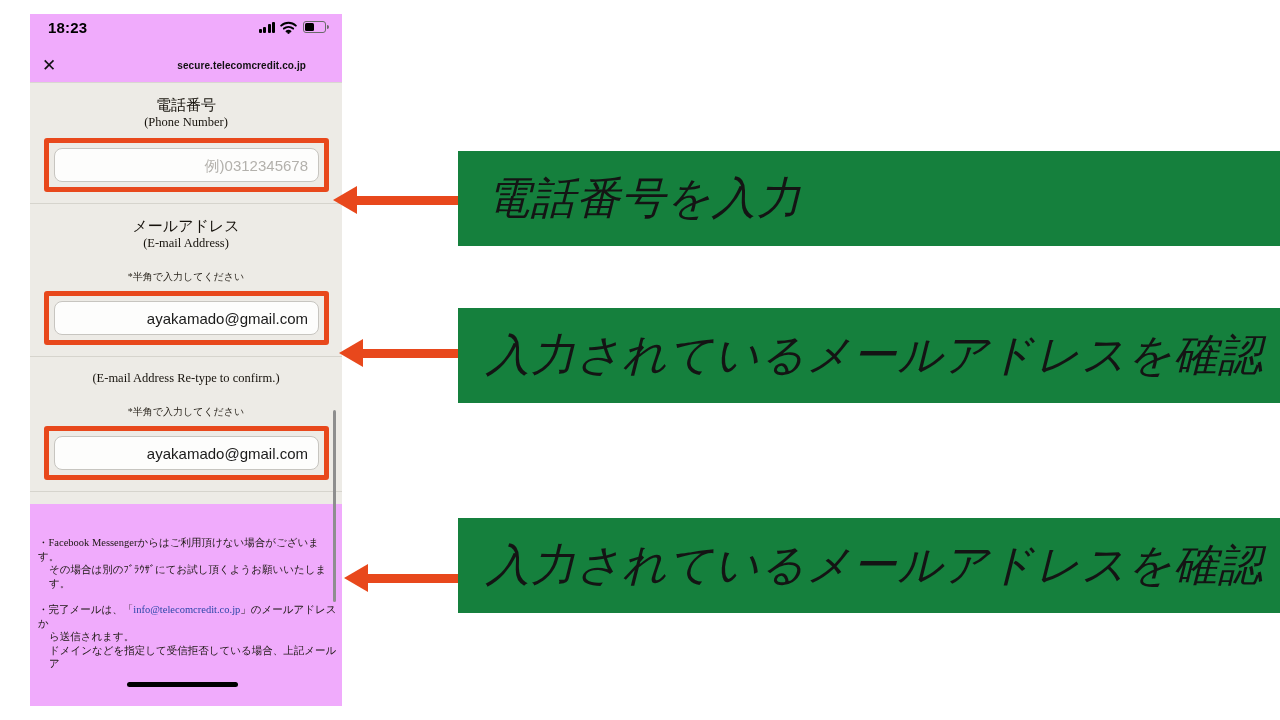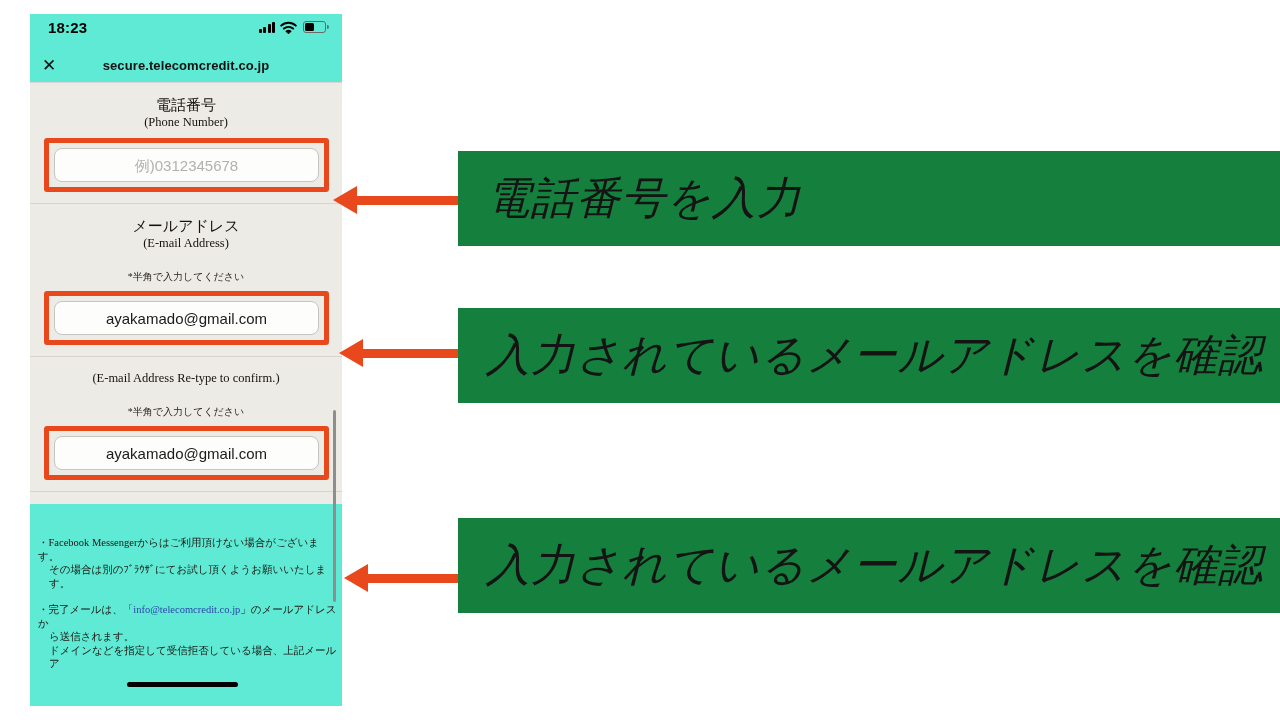--- a/index.html
+++ b/index.html
@@ -1,57 +1,57 @@
 <!DOCTYPE html>
 <html><head>
 <meta charset="utf-8">
 <style>
   * { margin:0; padding:0; box-sizing:border-box; }
   html,body { width:1280px; height:720px; background:#ffffff; overflow:hidden;
               font-family:"Liberation Sans", sans-serif; }
   .canvas { position:relative; width:1280px; height:720px; background:#ffffff; }
 
   
-  .phone { position:absolute; left:30px; top:14px; width:312px; height:692px; background:#5eead4; }
+  .phone { position:absolute; left:30px; top:14px; width:312px; height:692px; background:#f0abfc; }
 
   .status-bar { display:flex; justify-content:space-between; align-items:center;
                 height:26px; padding:0 16px 0 18px; }
   .status-time { font-size:15px; font-weight:bold; color:#000; letter-spacing:.2px; }
   .status-icons { display:flex; align-items:center; gap:5px; }
   .sig { display:flex; align-items:flex-end; gap:1.5px; height:11px; }
   .sig i { display:block; width:3px; background:#000; border-radius:1px; }
   .sig i:nth-child(1){height:4px;} .sig i:nth-child(2){height:6px;}
   .sig i:nth-child(3){height:8.5px;} .sig i:nth-child(4){height:11px;}
   .batt { position:relative; width:23px; height:11.5px; border:1px solid #6a6a6a;
           border-radius:3px; margin-left:1px; }
   .batt .fill { position:absolute; left:1px; top:1px; bottom:1px; width:9px;
                 background:#000; border-radius:1.5px; }
   .batt .cap { position:absolute; right:-3.5px; top:3px; width:2px; height:4px;
                background:#6a6a6a; border-radius:0 2px 2px 0; }
 
   .browser-bar { display:flex; align-items:center; height:34px; padding:0 12px; margin-top:8px; }
   .close-x { width:24px; font-size:17px; color:#111; cursor:pointer; }
-  .url { flex:1; text-align:center; font-size:13px; font-weight:bold; color:#111;
+  .url { flex:1; text-align:right; font-size:10px; font-weight:bold; color:#111;
          padding-right:24px; letter-spacing:.1px; }
 
   .form { background:#edebe6; border-top:1px solid #d9d7d1; width:312px; }
   .section { text-align:center; border-bottom:1px solid #d6d4cd; padding:13px 0 11px 0; }
   .section:last-child { border-bottom:none; }
   .sec-title { font-family:"Liberation Serif","DejaVu Serif",serif; font-size:15px;
                color:#16120c; line-height:18px; }
   .sec-sub { font-family:"Liberation Serif","DejaVu Serif",serif; font-size:12.5px;
              color:#16120c; line-height:16px; }
   .sec-notes { margin-top:19px; }
   .sec-note { font-family:"Liberation Serif","DejaVu Serif",serif; font-size:10px;
               color:#2a251d; line-height:13px; }
   .redbox { margin:8px 13px 0 14px; border:5px solid #e8481c; border-radius:3px;
             padding:5px; background:transparent; }
   .redbox input { display:block; width:100%; height:34px; border:1.5px solid #c7c5c0;
                   border-radius:8px; background:#fdfdfc; font-family:"Liberation Sans",sans-serif;
-                  font-size:15px; color:#1a1a1a; padding:0 10px; text-align:center; outline:none; }
+                  font-size:15px; color:#1a1a1a; padding:0 10px; text-align:right; outline:none; }
   .redbox input::placeholder { color:#b3b1ac; }
   .form-bottom-pad { height:12px; background:#edebe6; }
 
   .footnotes { padding:32px 4px 0 8px; font-family:"Liberation Serif","DejaVu Serif",serif;
                font-size:10.5px; color:#1c1812; line-height:13.5px; }
   .fn-block + .fn-block { margin-top:13px; }
   .fn-indent { padding-left:11px; }
   .fn-link { color:#2b46a8; }
 
   .scrollbar { position:absolute; left:303px; top:396px; width:3px; height:192px;

